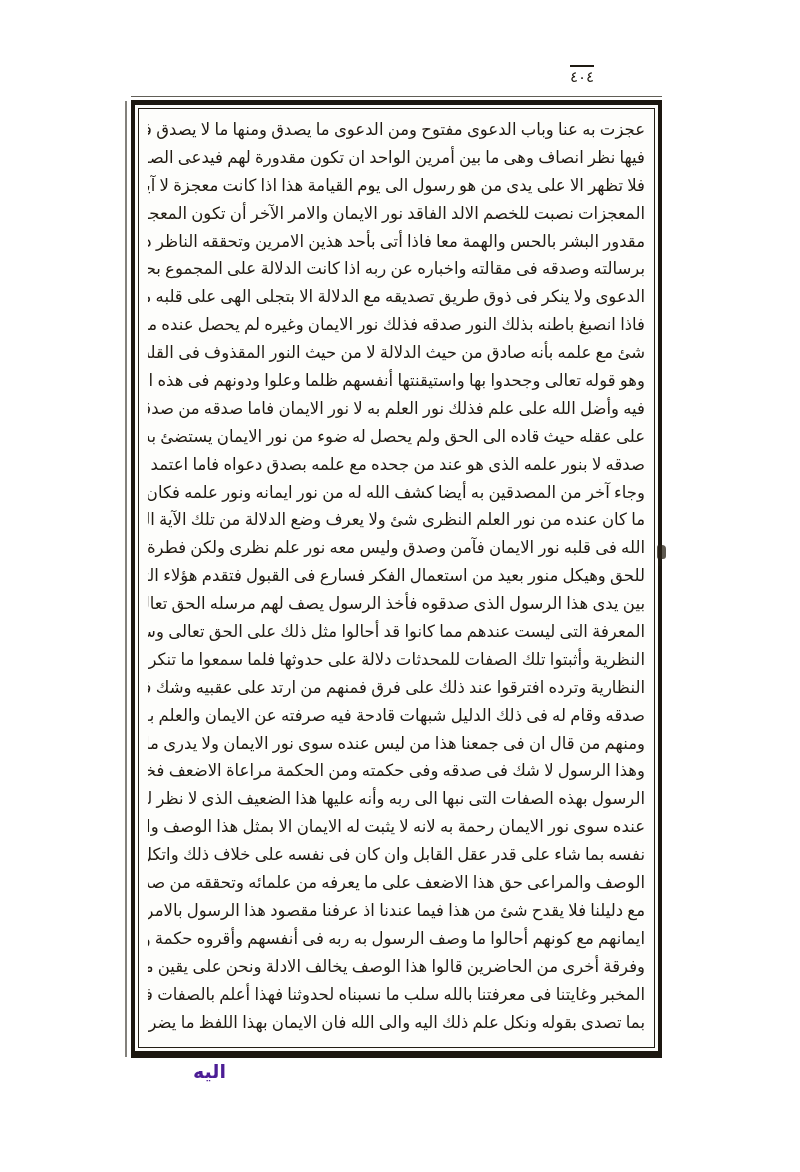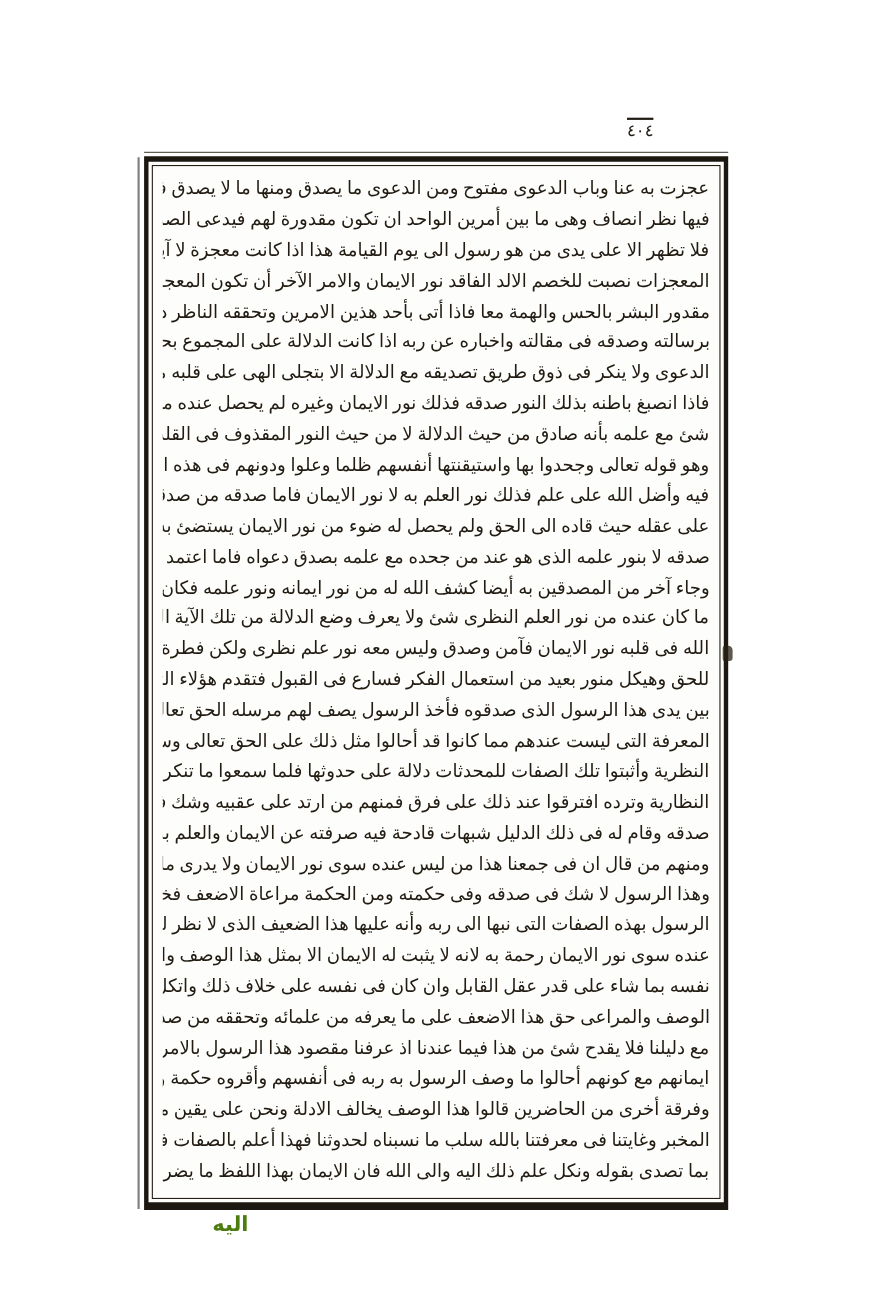--- a/index.html
+++ b/index.html
@@ -6,21 +6,20 @@
   html, body {
     width: 800px; height: 1172px;
     background: #ffffff;
     overflow: hidden;
     font-family: "DejaVu Sans", sans-serif;
     position: relative;
   }
   .scan-page {
     position: absolute; inset: 0;
     background: #ffffff;
-    margin-top: 42px;
   }
   
   .folio-number {
     position: absolute;
     top: 68px; left: 570px;
     font-size: 15px;
     color: #1f1a12;
     letter-spacing: 2px;
     direction: rtl;
   }
@@ -83,21 +82,21 @@
     border-radius: 2px 4px 3px 2px;
     box-shadow: -2px 10px 0 -3px rgba(40,33,22,0.45);
   }
   
   .catchword {
     position: absolute;
     left: 193px; top: 1060px;
     direction: rtl;
     font-size: 19px;
     font-weight: bold;
-    color: #4d7c0f;
+    color: #4c1d95;
   }
 </style>
 </head>
 <body>
 
 <div class="scan-page">
 
   <div class="folio-number">
     <span class="bar">٤٠٤</span>
   </div>

